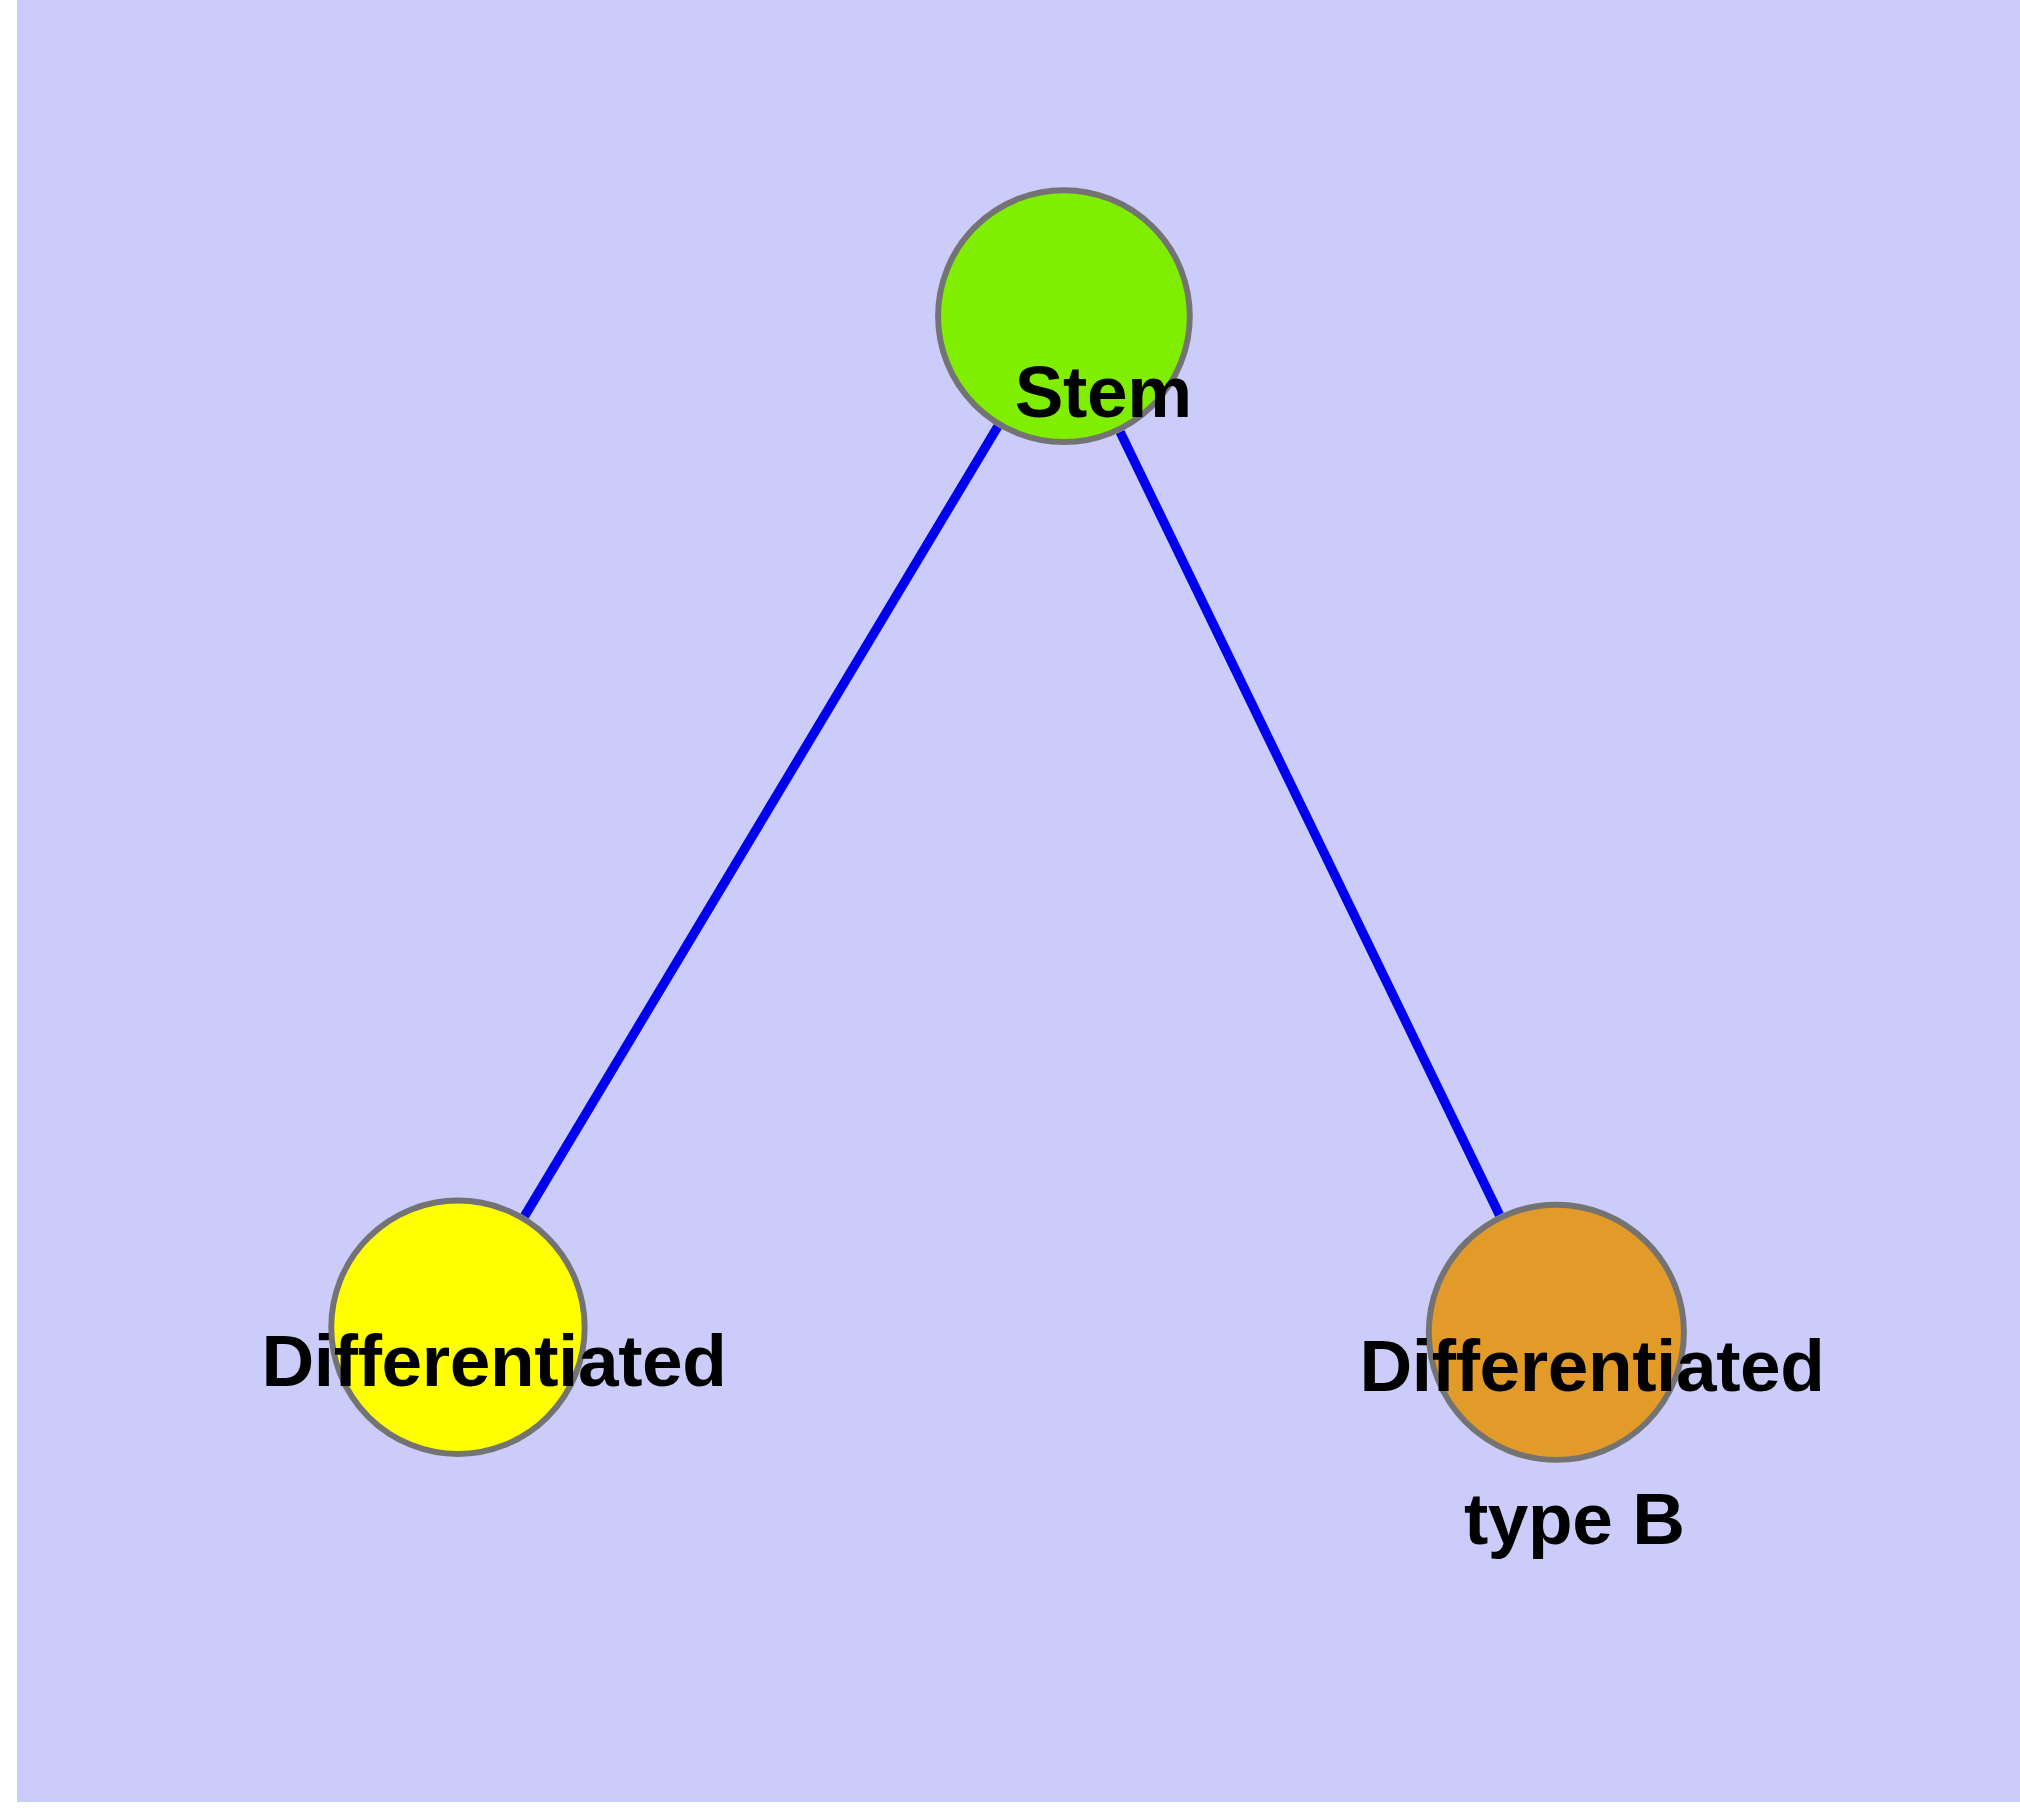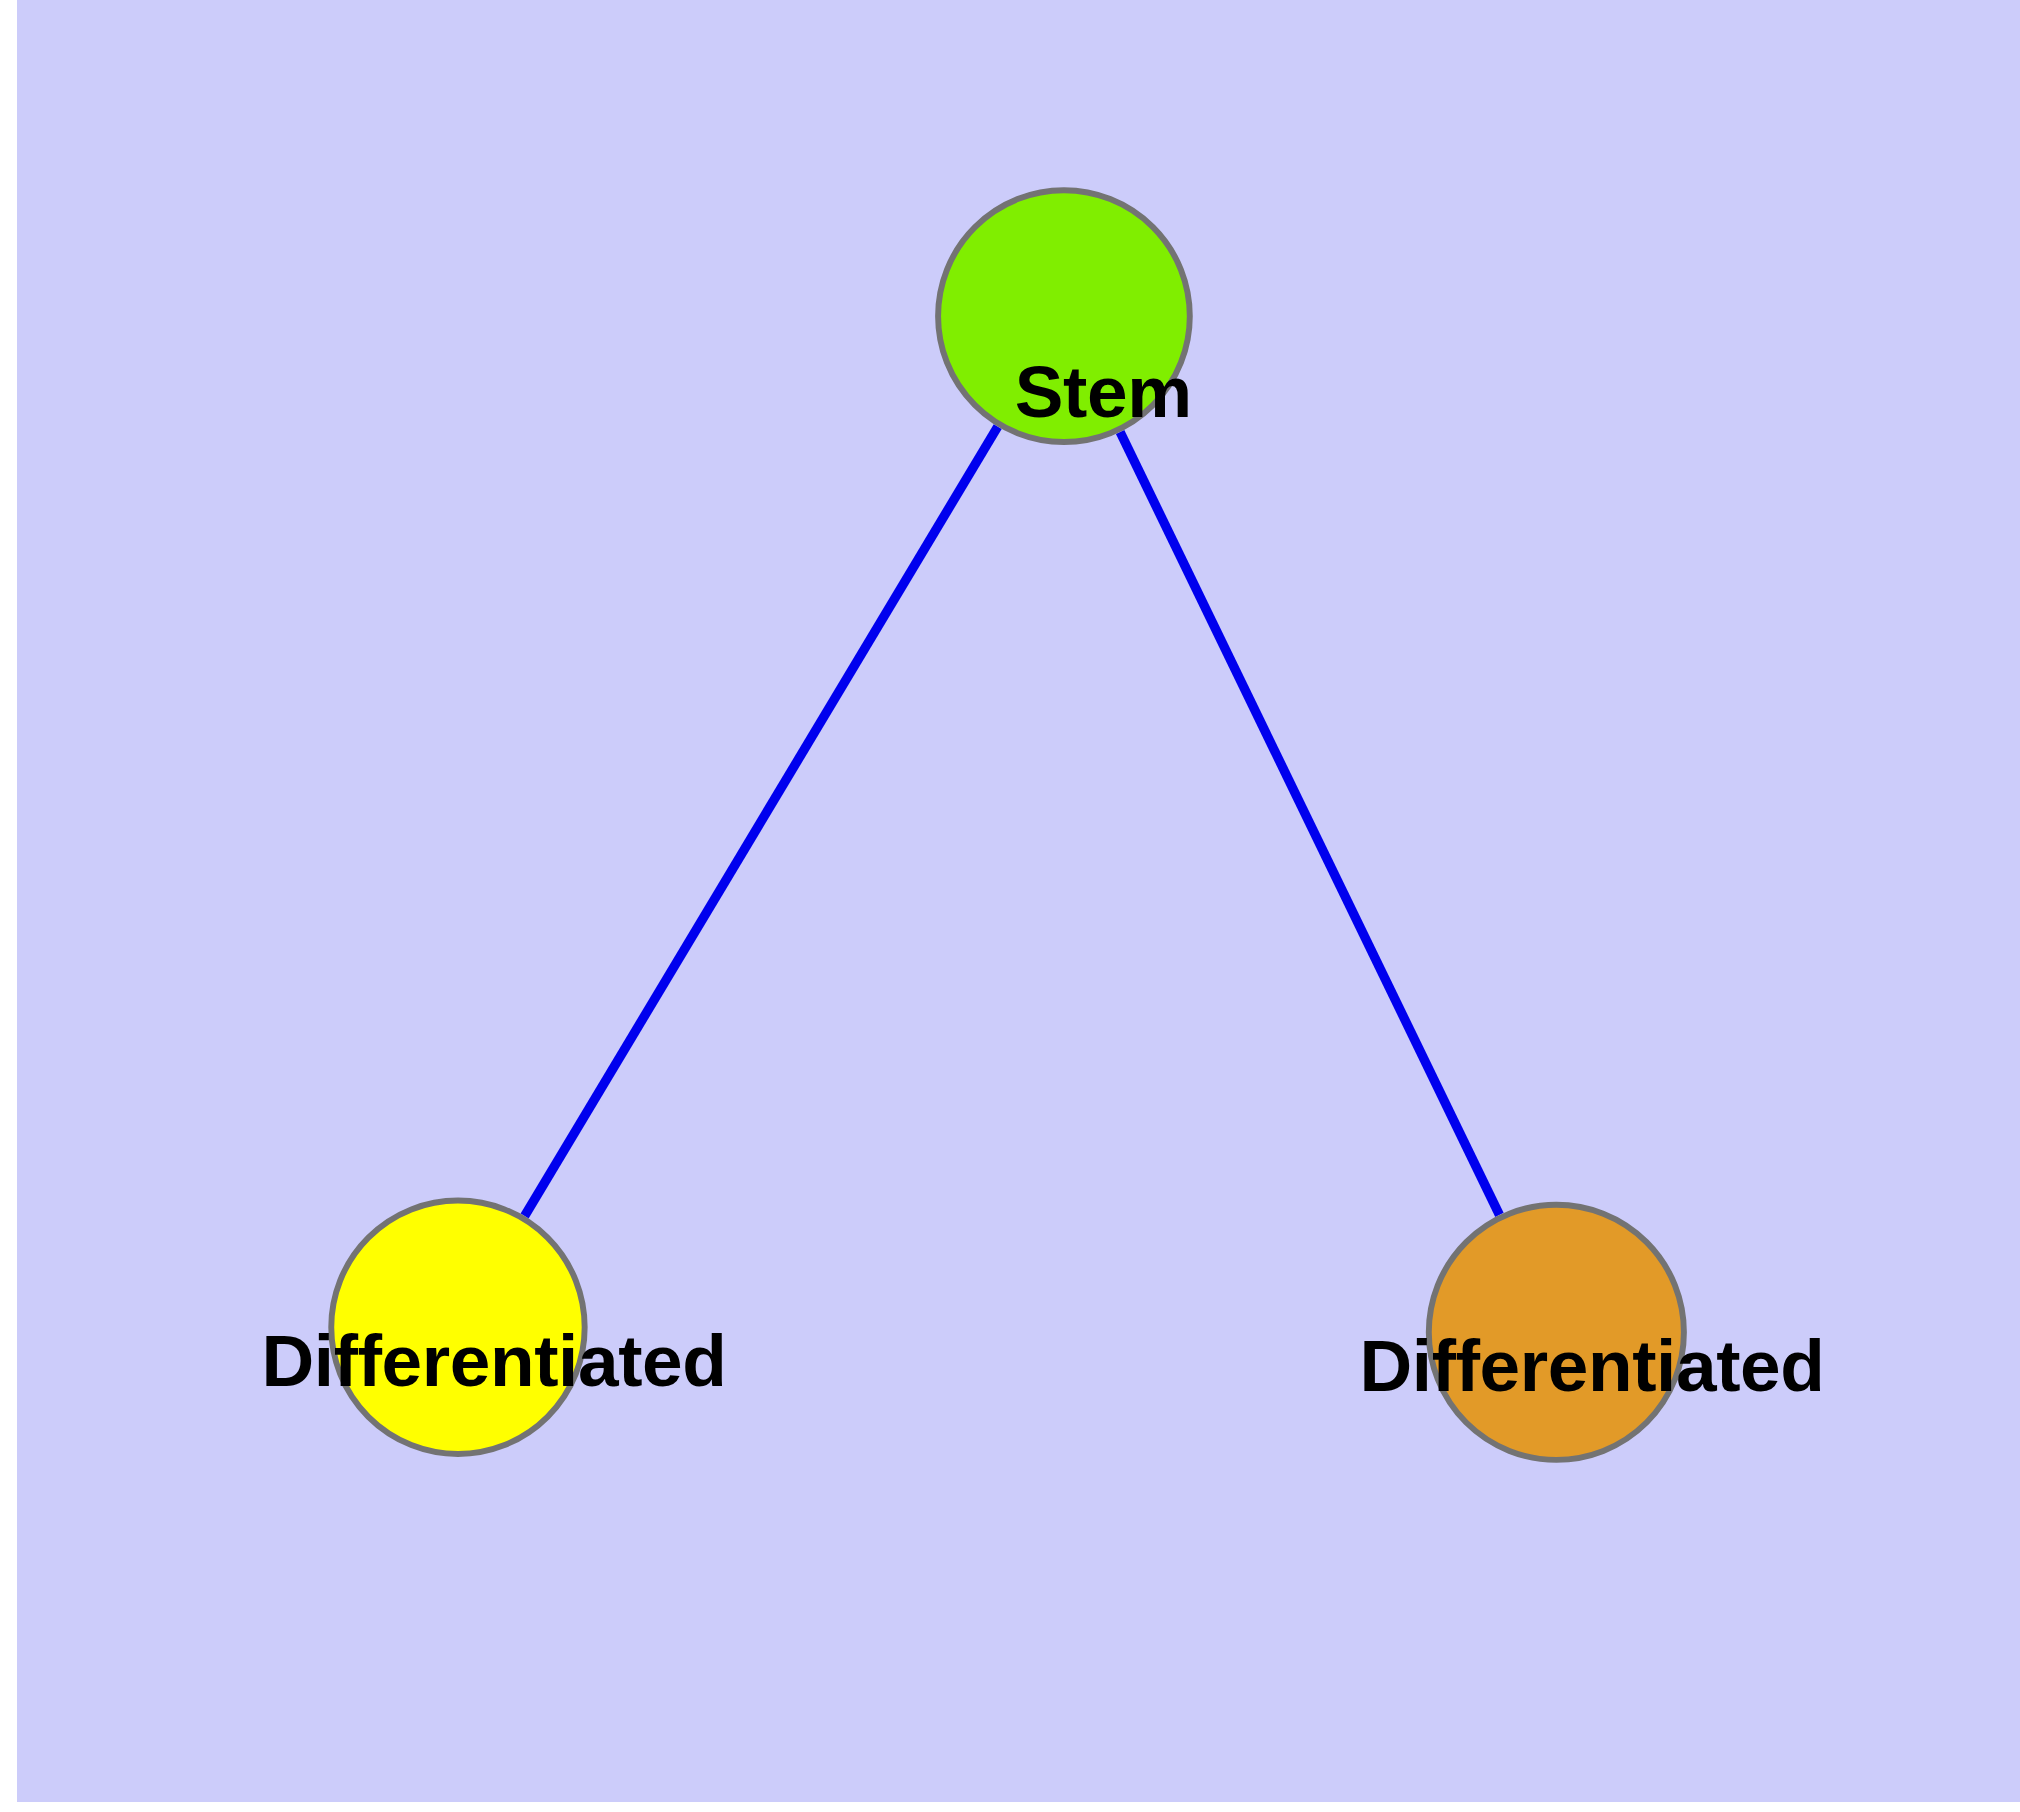--- a/index.html
+++ b/index.html
@@ -97,16 +97,17 @@
   <div class="node-label" id="label-stem">
     <span>Stem</span>
   </div>
 
   <div class="node-label" id="label-diff-a">
     <span>Differentiated</span><br>
   </div>
 
   <div class="node-label" id="label-diff-b">
     <span>Differentiated</span><br>
+    <span>type B</span>
   </div>
 
 </div>
 
 
 </body></html>

